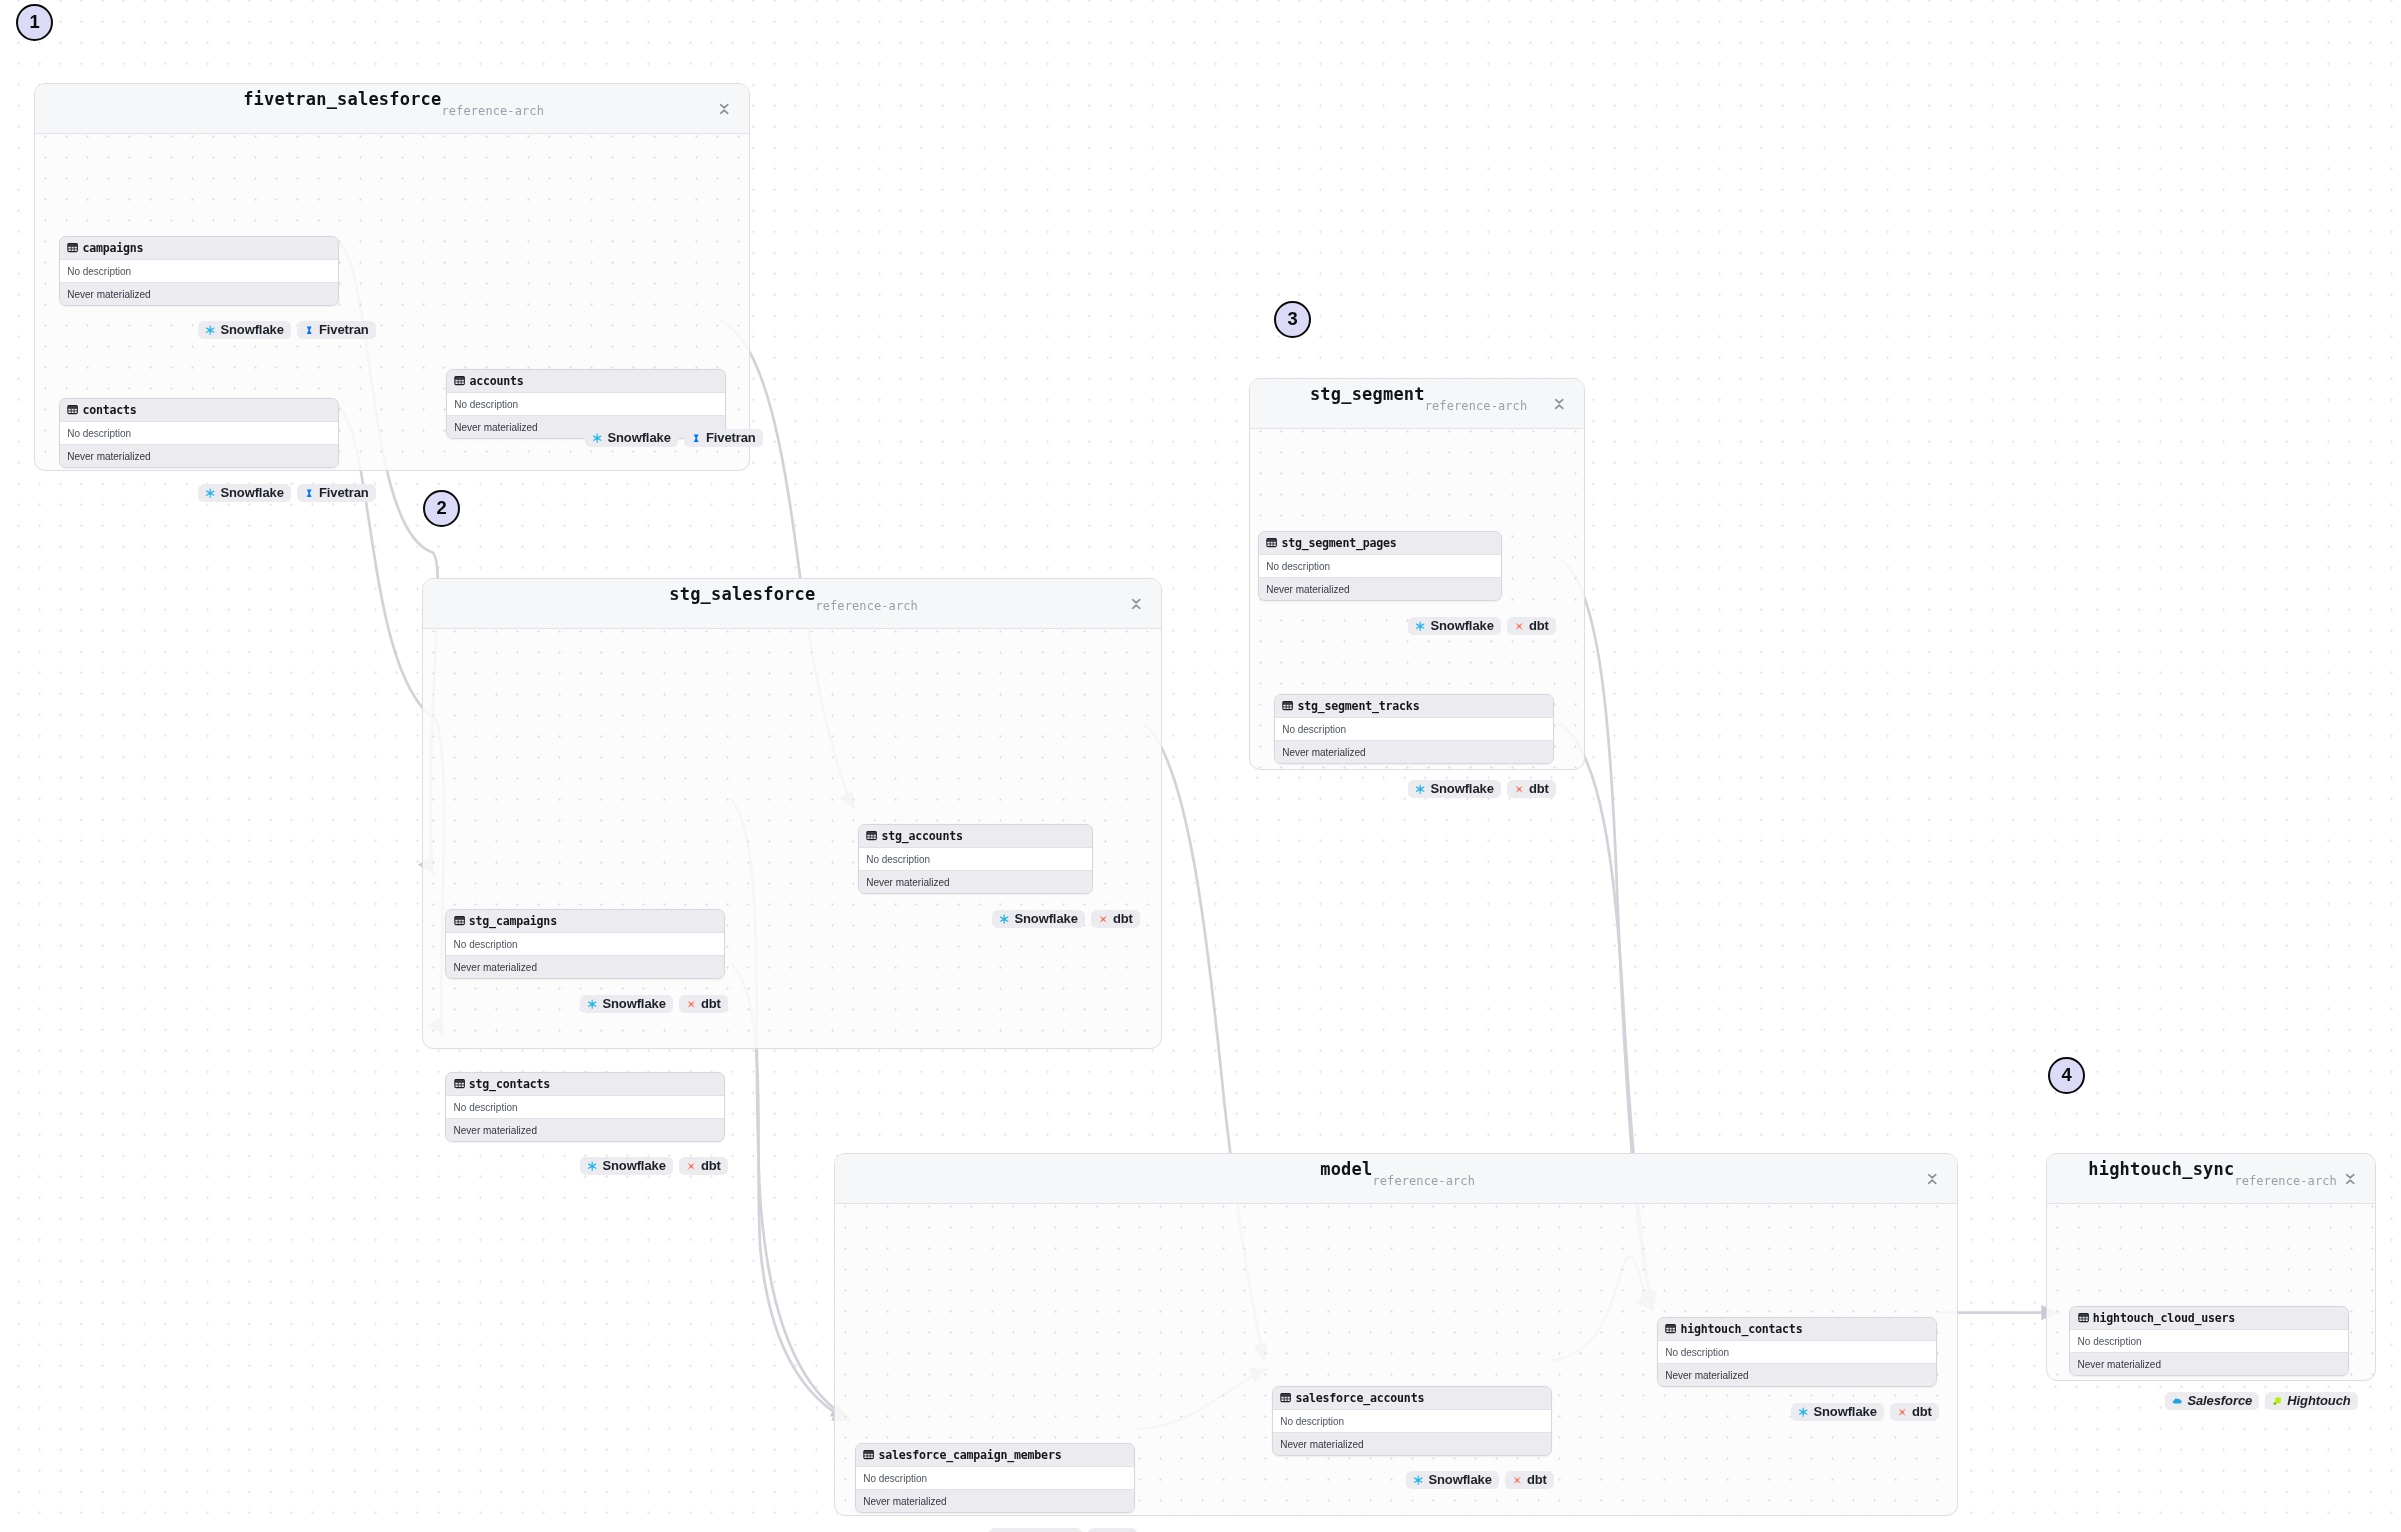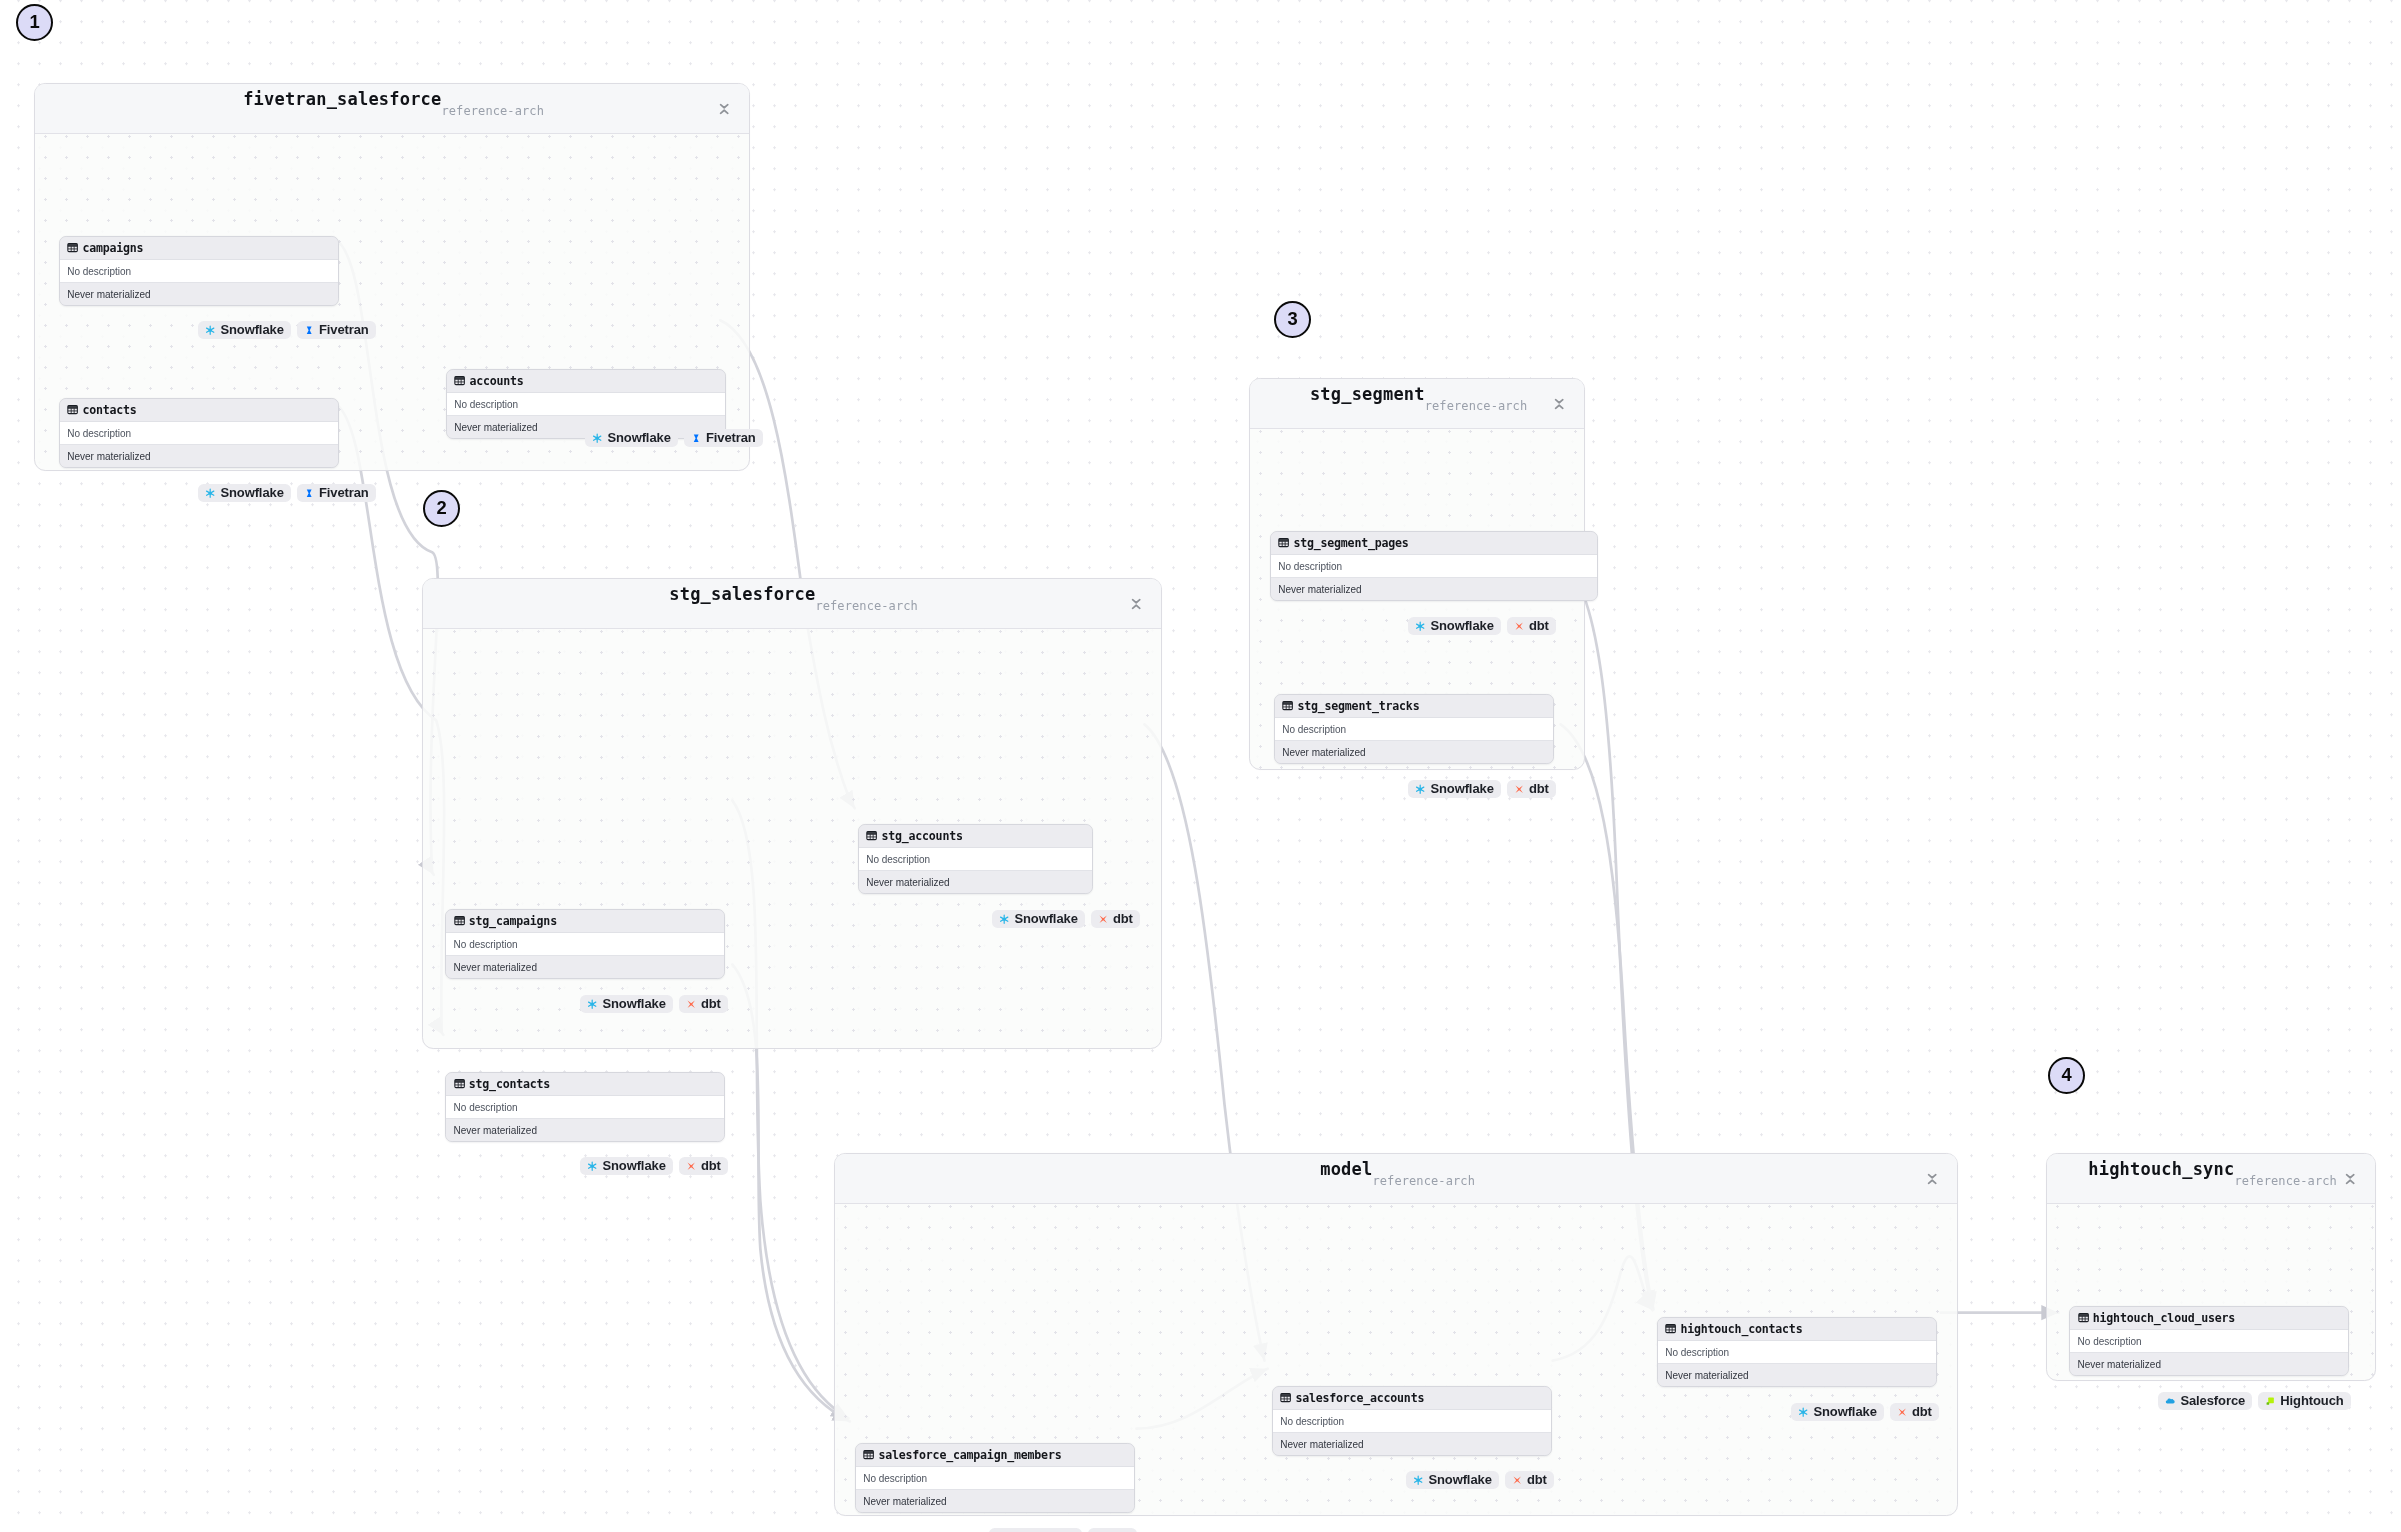--- a/index.html
+++ b/index.html
@@ -355,21 +355,21 @@
       <div class="group" style="left: 1249px; top: 378px; width: 336px; height: 392px;">
         <div class="group-header">
           <div class="group-title">stg_segment</div>
           <div class="group-sub">reference-arch</div>
           <svg class="collapse-icon" viewBox="0 0 16 16">
             <path d="M4 3.2 L8 6.6 L12 3.2" fill="none" stroke="#3b4049" stroke-width="1.9" stroke-linecap="round" stroke-linejoin="round"></path>
             <path d="M4 12.8 L8 9.4 L12 12.8" fill="none" stroke="#3b4049" stroke-width="1.9" stroke-linecap="round" stroke-linejoin="round"></path>
           </svg>
         </div>
         <div class="group-body">
-          <div class="node" style="left: 20px; top: 102px; width: 328px; text-align: center;">
+          <div class="node" style="left: 8px; top: 102px; width: 244px; text-align: center;">
             <div class="node-head">
               <svg class="table-icon" viewBox="0 0 16 16">
                 <rect x="1.2" y="2.2" width="13.6" height="11.6" rx="1.6" fill="none" stroke="#1b1e25" stroke-width="1.5"></rect>
                 <path d="M1.2 6.1 H14.8 M1.2 9.9 H14.8 M6 6.1 V13.8 M10.2 6.1 V13.8" stroke="#1b1e25" stroke-width="1.2"></path>
                 <rect x="1.2" y="2.2" width="13.6" height="3.9" fill="#1b1e25" opacity=".85"></rect>
               </svg>
               <span class="node-title">stg_segment_pages</span>
             </div>
             <div class="node-desc">No description</div>
             <div class="node-mat">Never materialized</div>
@@ -546,21 +546,21 @@
               <svg class="table-icon" viewBox="0 0 16 16">
                 <rect x="1.2" y="2.2" width="13.6" height="11.6" rx="1.6" fill="none" stroke="#1b1e25" stroke-width="1.5"></rect>
                 <path d="M1.2 6.1 H14.8 M1.2 9.9 H14.8 M6 6.1 V13.8 M10.2 6.1 V13.8" stroke="#1b1e25" stroke-width="1.2"></path>
                 <rect x="1.2" y="2.2" width="13.6" height="3.9" fill="#1b1e25" opacity=".85"></rect>
               </svg>
               <span class="node-title">hightouch_cloud_users</span>
             </div>
             <div class="node-desc">No description</div>
             <div class="node-mat">Never materialized</div>
           </div>
-          <div class="badges" style="left: 111px; top: 188px;">
+          <div class="badges" style="left: 118px; top: 188px; font-style: italic;">
             <span class="badge">
               <svg viewBox="0 0 16 16">
                 <path d="M3.4 11.6 a2.5 2.5 0 0 1 .25 -4.98 a3.1 3.1 0 0 1 5.6 -1.5 a2.6 2.6 0 0 1 3.75 1.2 a2.7 2.7 0 0 1 -.6 5.28 Z" fill="#22a1e2"></path>
               </svg>
               <span>Salesforce</span>
             </span>
             <span class="badge">
               <svg viewBox="0 0 16 16">
                 <rect x="5" y="2.4" width="8.6" height="8.6" rx="1" fill="#b5f20a"></rect>
                 <rect x="2.4" y="9.6" width="4" height="4" rx="1" fill="#6cc10a"></rect>

